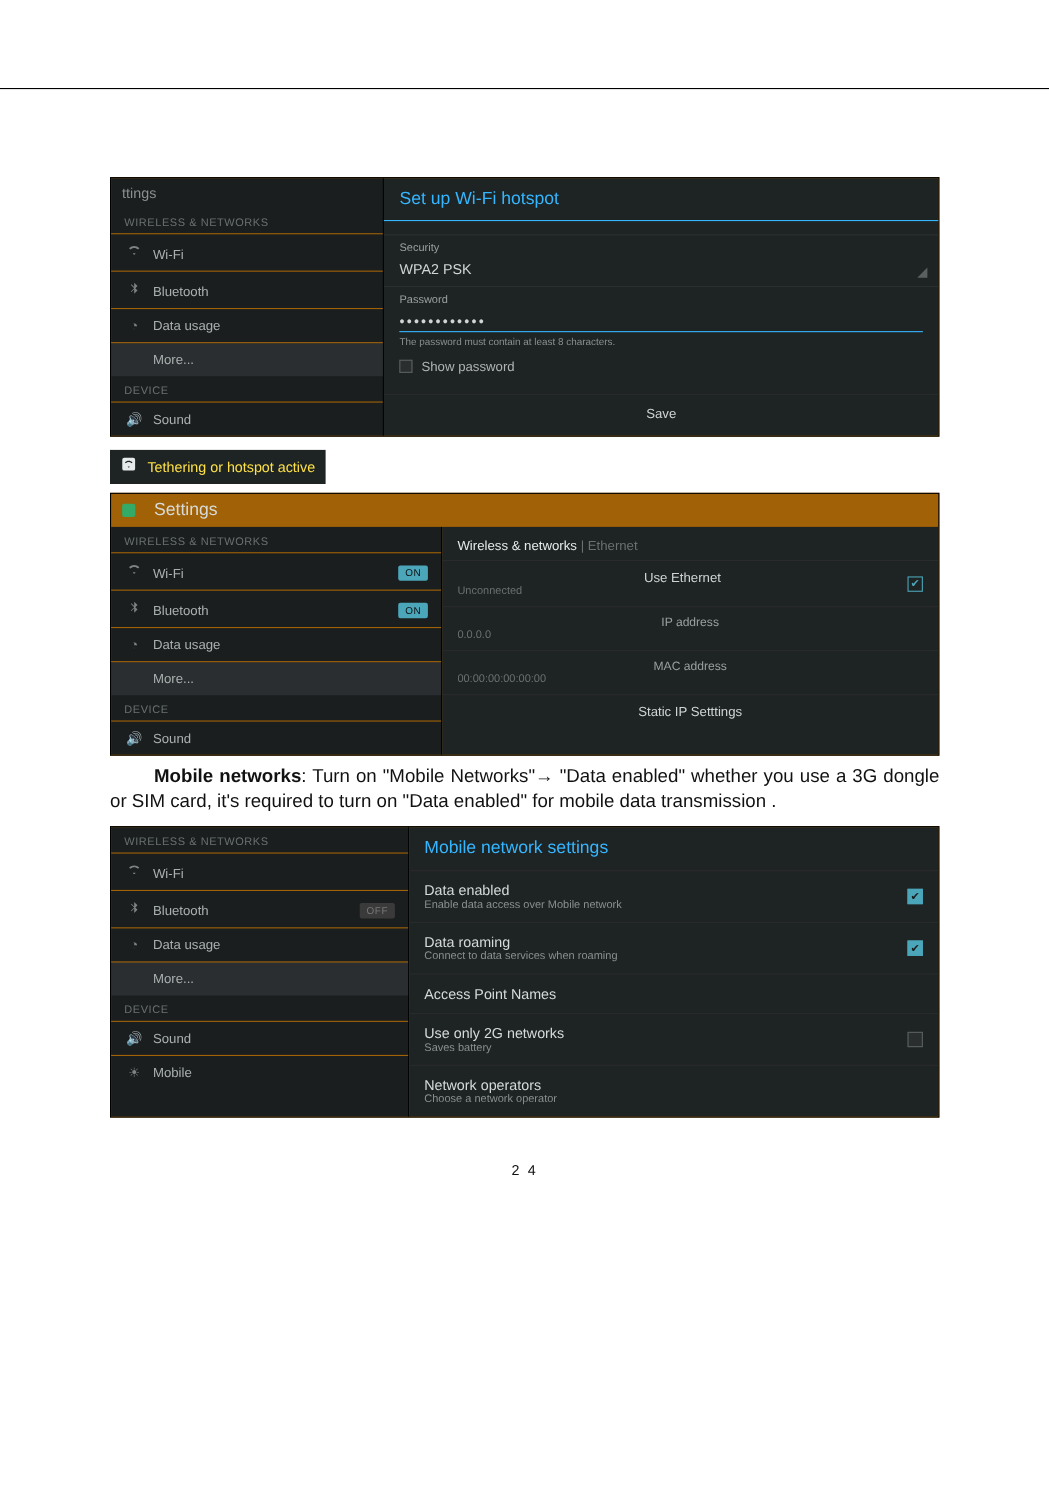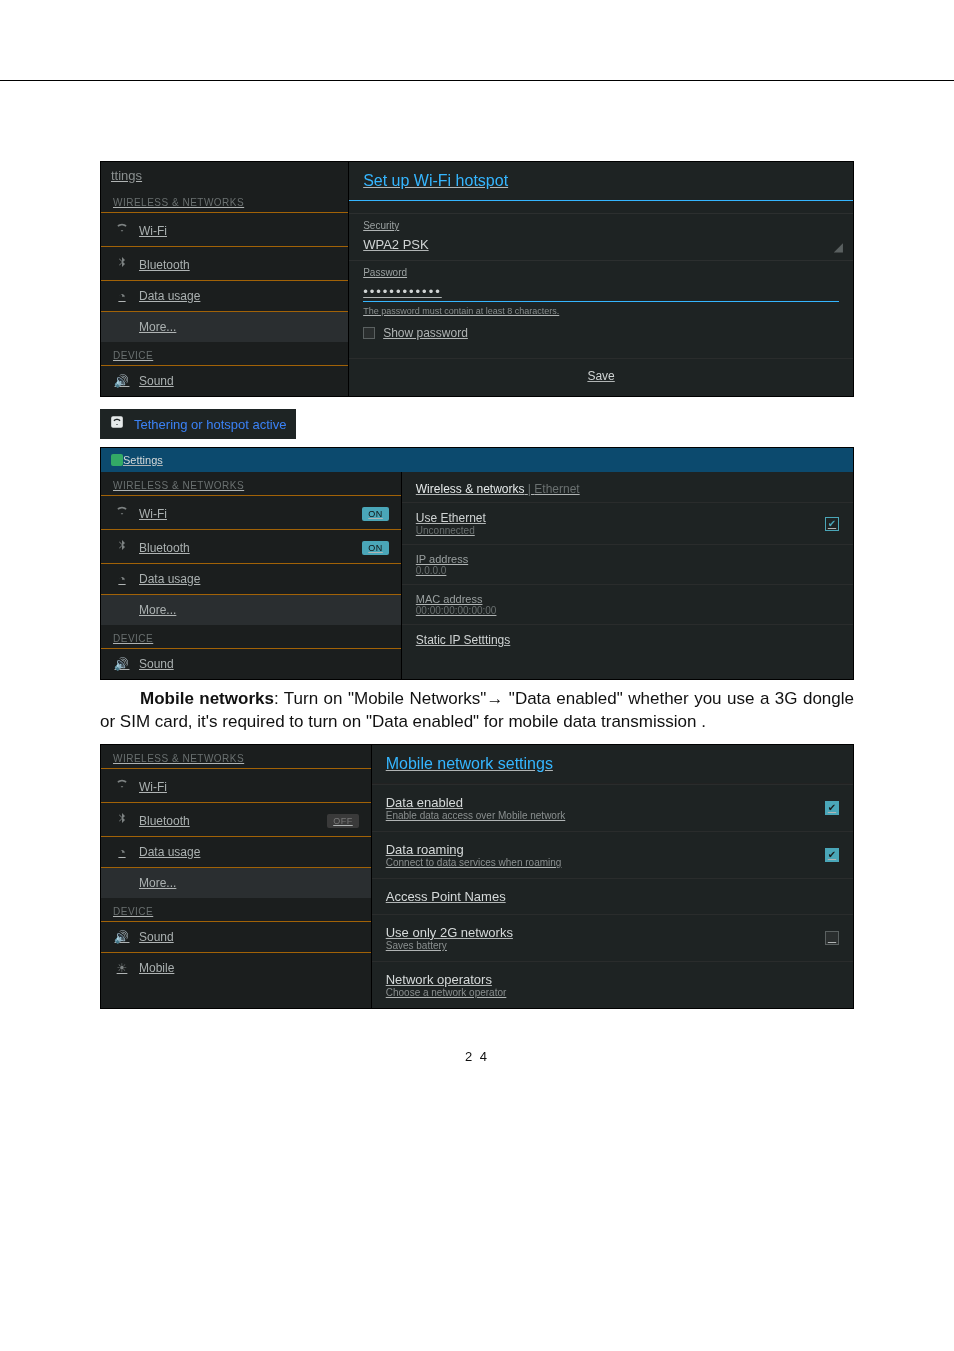--- a/index.html
+++ b/index.html
@@ -5,28 +5,27 @@
     * { margin: 0; padding: 0; box-sizing: border-box; }
     body {
       background: #fff;
       width: 954px;
       margin: 0 auto;
       font-family: "Century Gothic", Arial, sans-serif;
       color: #111;
     }
     .page { padding: 80px 100px 40px; border-top: 1px solid #000; margin-top: 80px; }
     .screenshot {
-      background: #0c4a6e;
+      background: #a16207;
       color: #b0b4b4;
       font-family: Arial, sans-serif;
       font-size: 12px;
       display: flex;
       border: 1px solid #000;
       margin-bottom: 8px;
-      text-decoration: underline;
     }
     .ss-sidebar {
       width: 33%;
       background: #1b1e1e;
       border-right: 1px solid #000;
     }
     .ss-sidebar .header-title {
       padding: 6px 10px;
       color: #8a8f8f;
       font-size: 13px;
@@ -90,47 +89,47 @@
     
     .tether-strip {
       display: inline-flex;
       align-items: center;
       background: #1e2424;
       padding: 6px 10px;
       gap: 10px;
       margin: 4px 0 8px;
     }
     .tether-strip .wifi-ic { width: 14px; height: 14px; }
-    .tether-strip .txt { color: #3b82f6; font-size: 13px; font-family: Arial, sans-serif; }
+    .tether-strip .txt { color: #fde047; font-size: 13px; font-family: Arial, sans-serif; }
 
     
     .eth-main .crumb {
       padding: 10px 14px 6px;
       color: #e6eaea;
       font-size: 12px;
     }
     .eth-main .crumb .sub { color: #6a7070; }
     .eth-row {
       display: flex; align-items: center;
       padding: 8px 14px;
       border-top: 1px solid #2a2c2c;
     }
     .eth-row .left { flex: 1; }
-    .eth-row .title { color: #d0d4d4; font-size: 12px; }
+    .eth-row .title { color: #d0d4d4; font-size: 12px; text-align: center; }
     .eth-row .sub { color: #6a7070; font-size: 10px; }
     .eth-check {
       width: 14px; height: 14px; border: 1px solid #4aa6b8;
       display: flex; align-items: center; justify-content: center;
       color: #4aa6b8; font-size: 10px;
     }
     .settings-appbar {
       padding: 6px 10px;
       color: #d6dada;
-      font-size: 11px;
-      display: flex; align-items: center; gap: 0;
+      font-size: 16px;
+      display: flex; align-items: center; gap: 17px;
     }
     .settings-appbar .dot { width:12px; height:12px; background:#3a6; border-radius:2px; }
 
     
     .mob-main .mtitle { color: #35b6ff; font-size: 16px; padding: 10px 14px; border-bottom: 1px solid #222; }
     .mob-row { display: flex; align-items: center; padding: 10px 14px; border-top: 1px solid #2a2c2c; }
     .mob-row .left { flex: 1; }
     .mob-row .title { color: #d6dada; font-size: 13px; }
     .mob-row .sub { color: #8a8f8f; font-size: 10px; }
     .mob-check {

